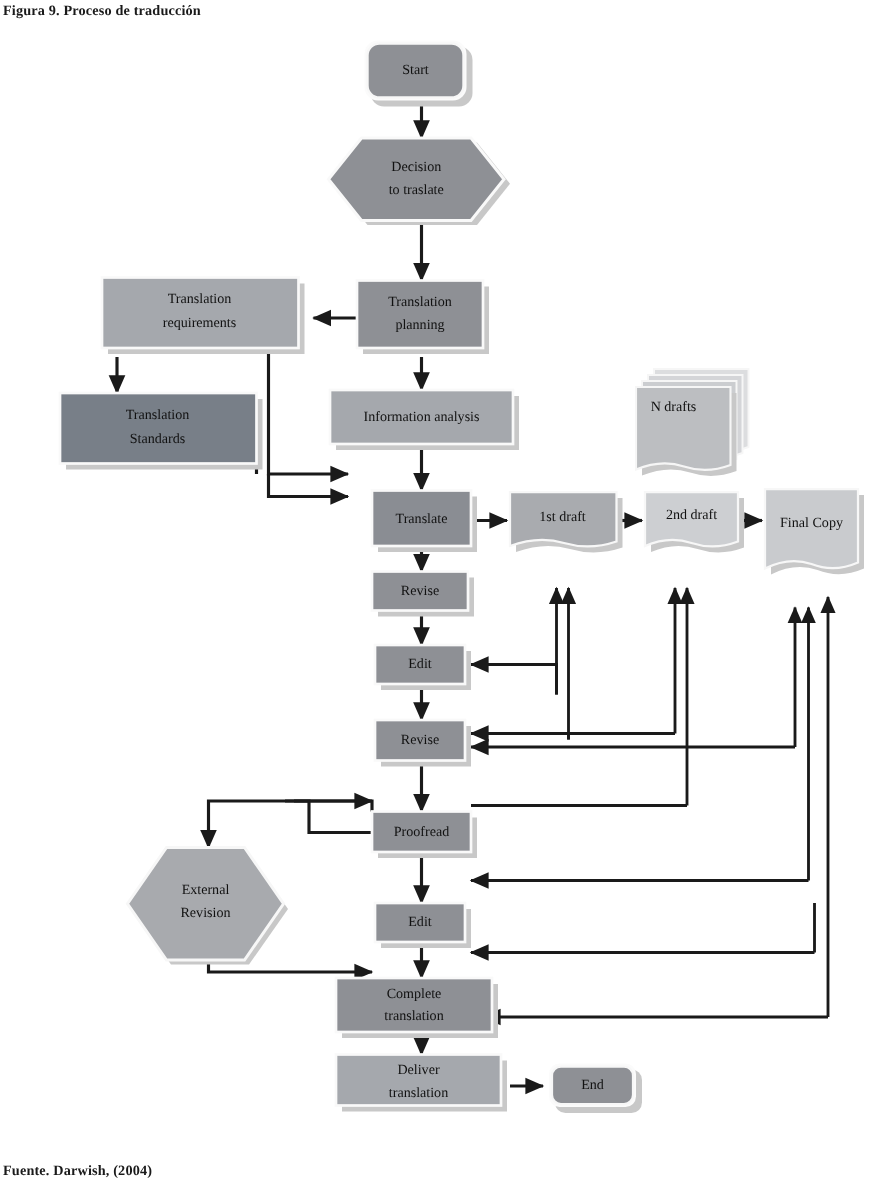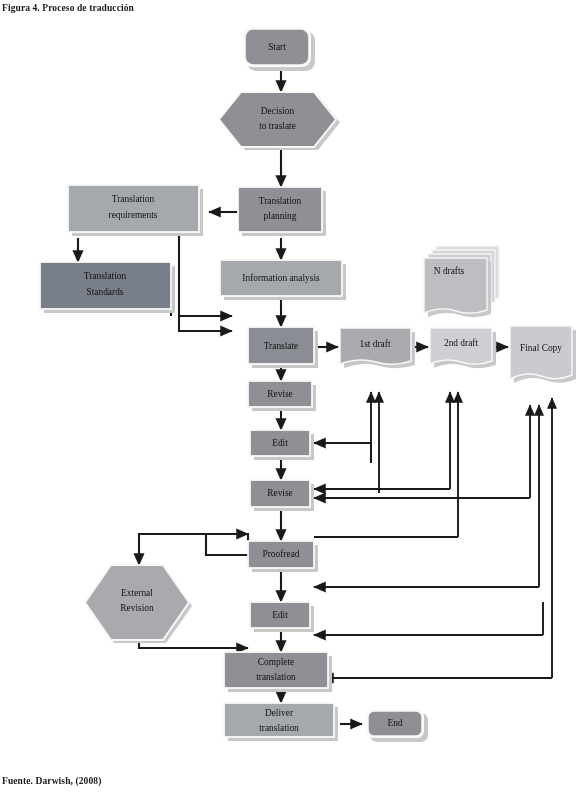--- a/index.html
+++ b/index.html
@@ -10,22 +10,22 @@
   text{font-family:"Liberation Serif",serif;fill:#111;}
   .lbl{font-size:9.4px;text-anchor:middle;dominant-baseline:middle;}
   .edge{stroke:#1a1a1a;stroke-width:2.1;fill:none;}
   .edge-thin{stroke:#1a1a1a;stroke-width:1.9;fill:none;}
   .shadow{fill:#c8c8c8;}
   .ring{fill:#fbfbfb;}
 </style>
 </head>
 <body>
 
-<div class="fig-title">Figura  4. Proceso de traducción</div>
-<div class="fig-source">Fuente. Darwish, (2008)</div>
+<div class="fig-title">Figura  9. Proceso de traducción</div>
+<div class="fig-source">Fuente. Darwish, (2004)</div>
 
 <svg id="flow" viewBox="0 0 580 795">
   <defs>
     <marker id="ah" markerWidth="7" markerHeight="7" refX="5.6" refY="3" orient="auto" markerUnits="strokeWidth">
       <path d="M0,0.35 L6,3 L0,5.65 z" fill="#1a1a1a"></path>
     </marker>
   </defs>
 
   <g>
 

